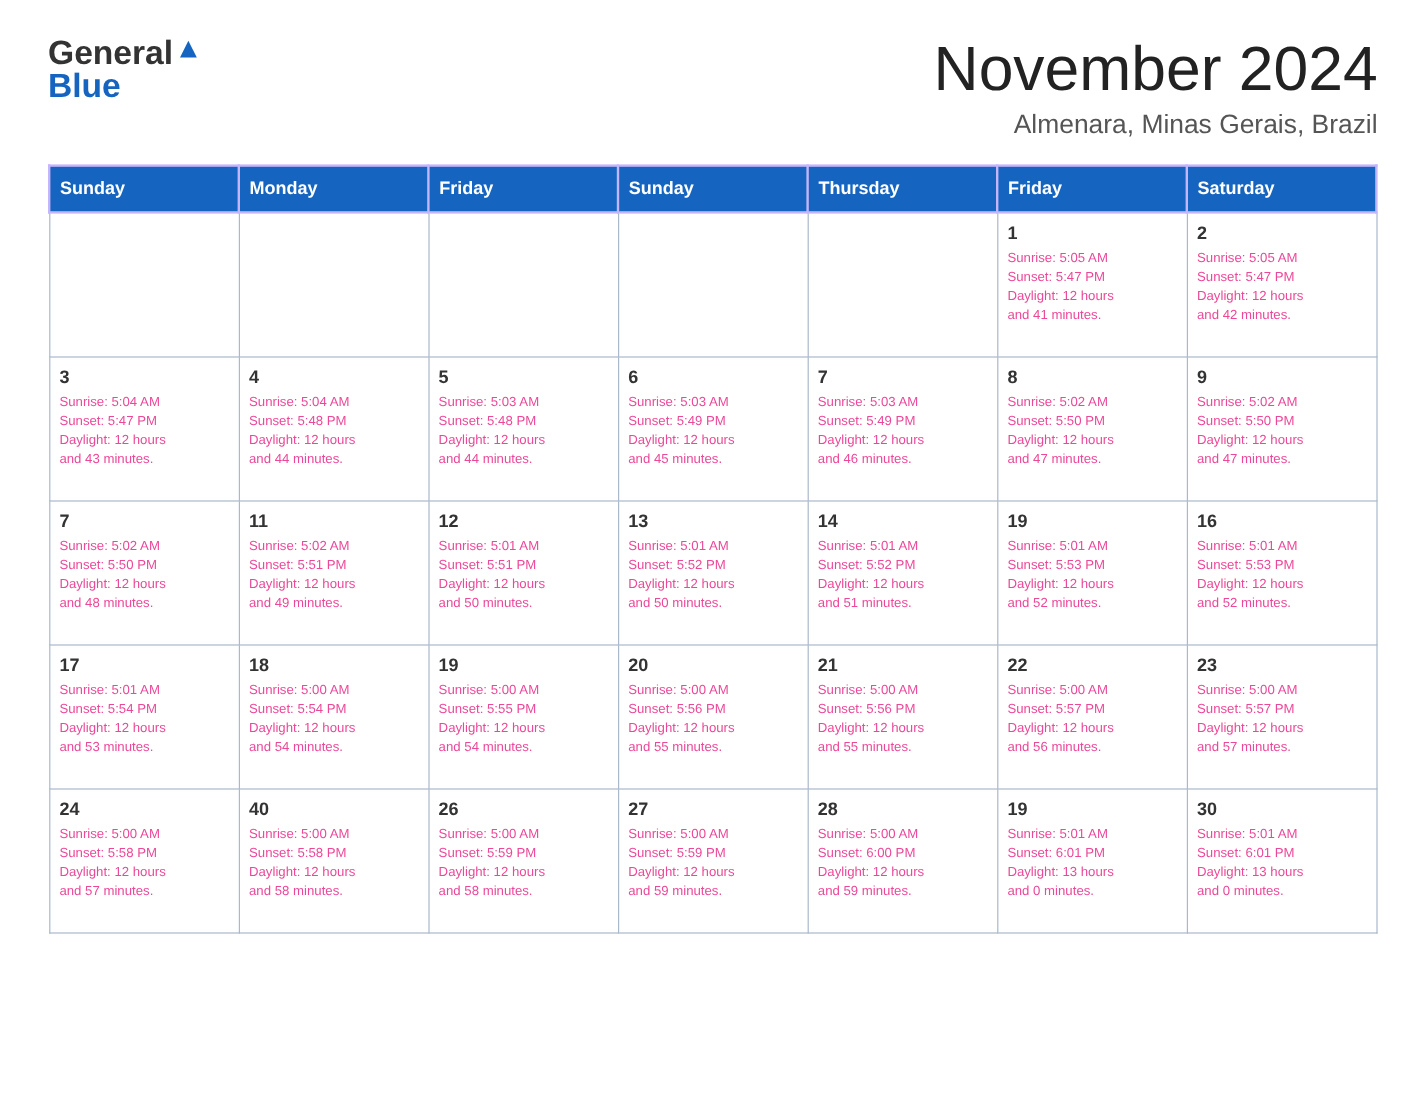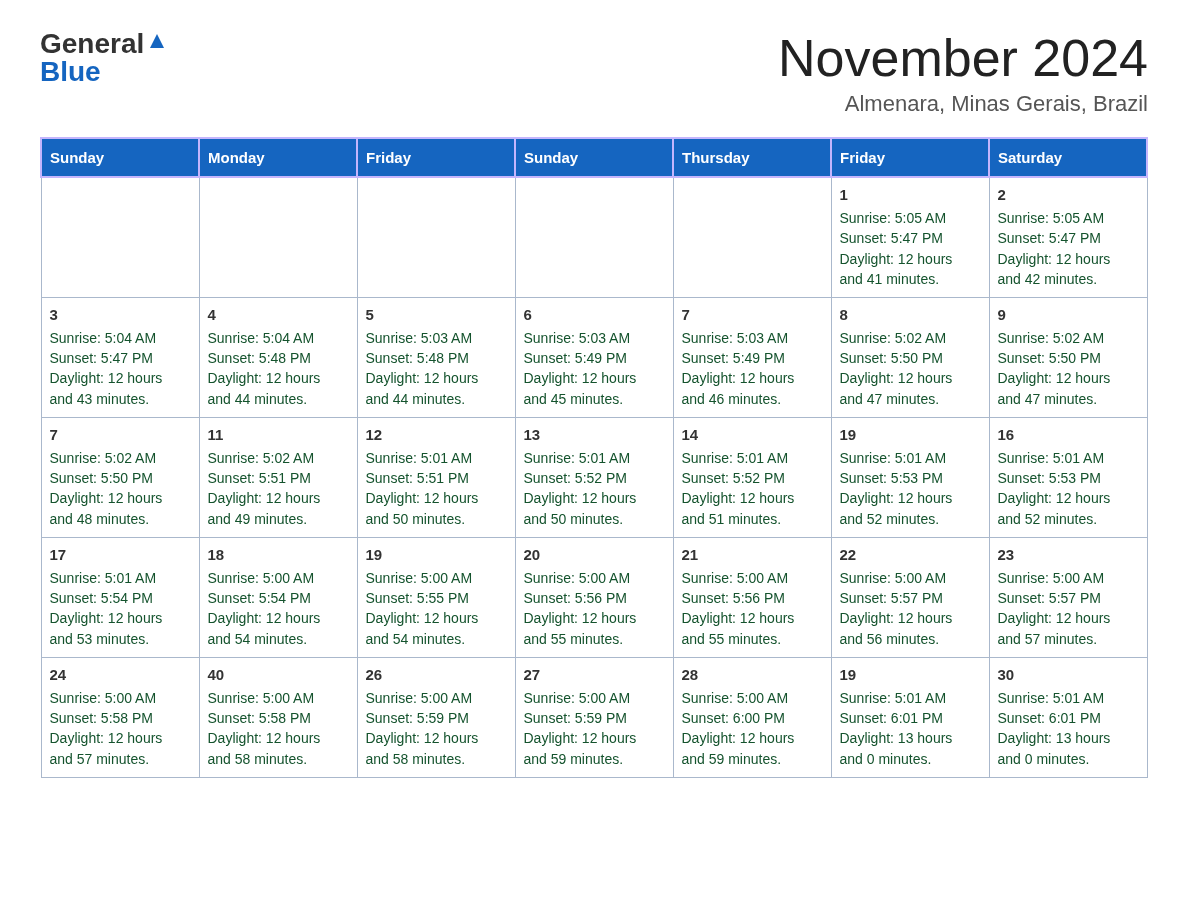--- a/index.html
+++ b/index.html
@@ -76,22 +76,22 @@
       color: #333;
     }
     .day-number {
       font-size: 15px;
       font-weight: bold;
       color: #333;
       display: block;
       margin-bottom: 3px;
     }
     .day-info {
-      font-size: 14px;
-      color: #14532d;
+      font-size: 11px;
+      color: #ec4899;
       line-height: 1.45;
     }
     .empty-cell {
       background: #fff;
     }
     tr.week-row td {
       background: #fff;
     }
   </style>
 </head>

